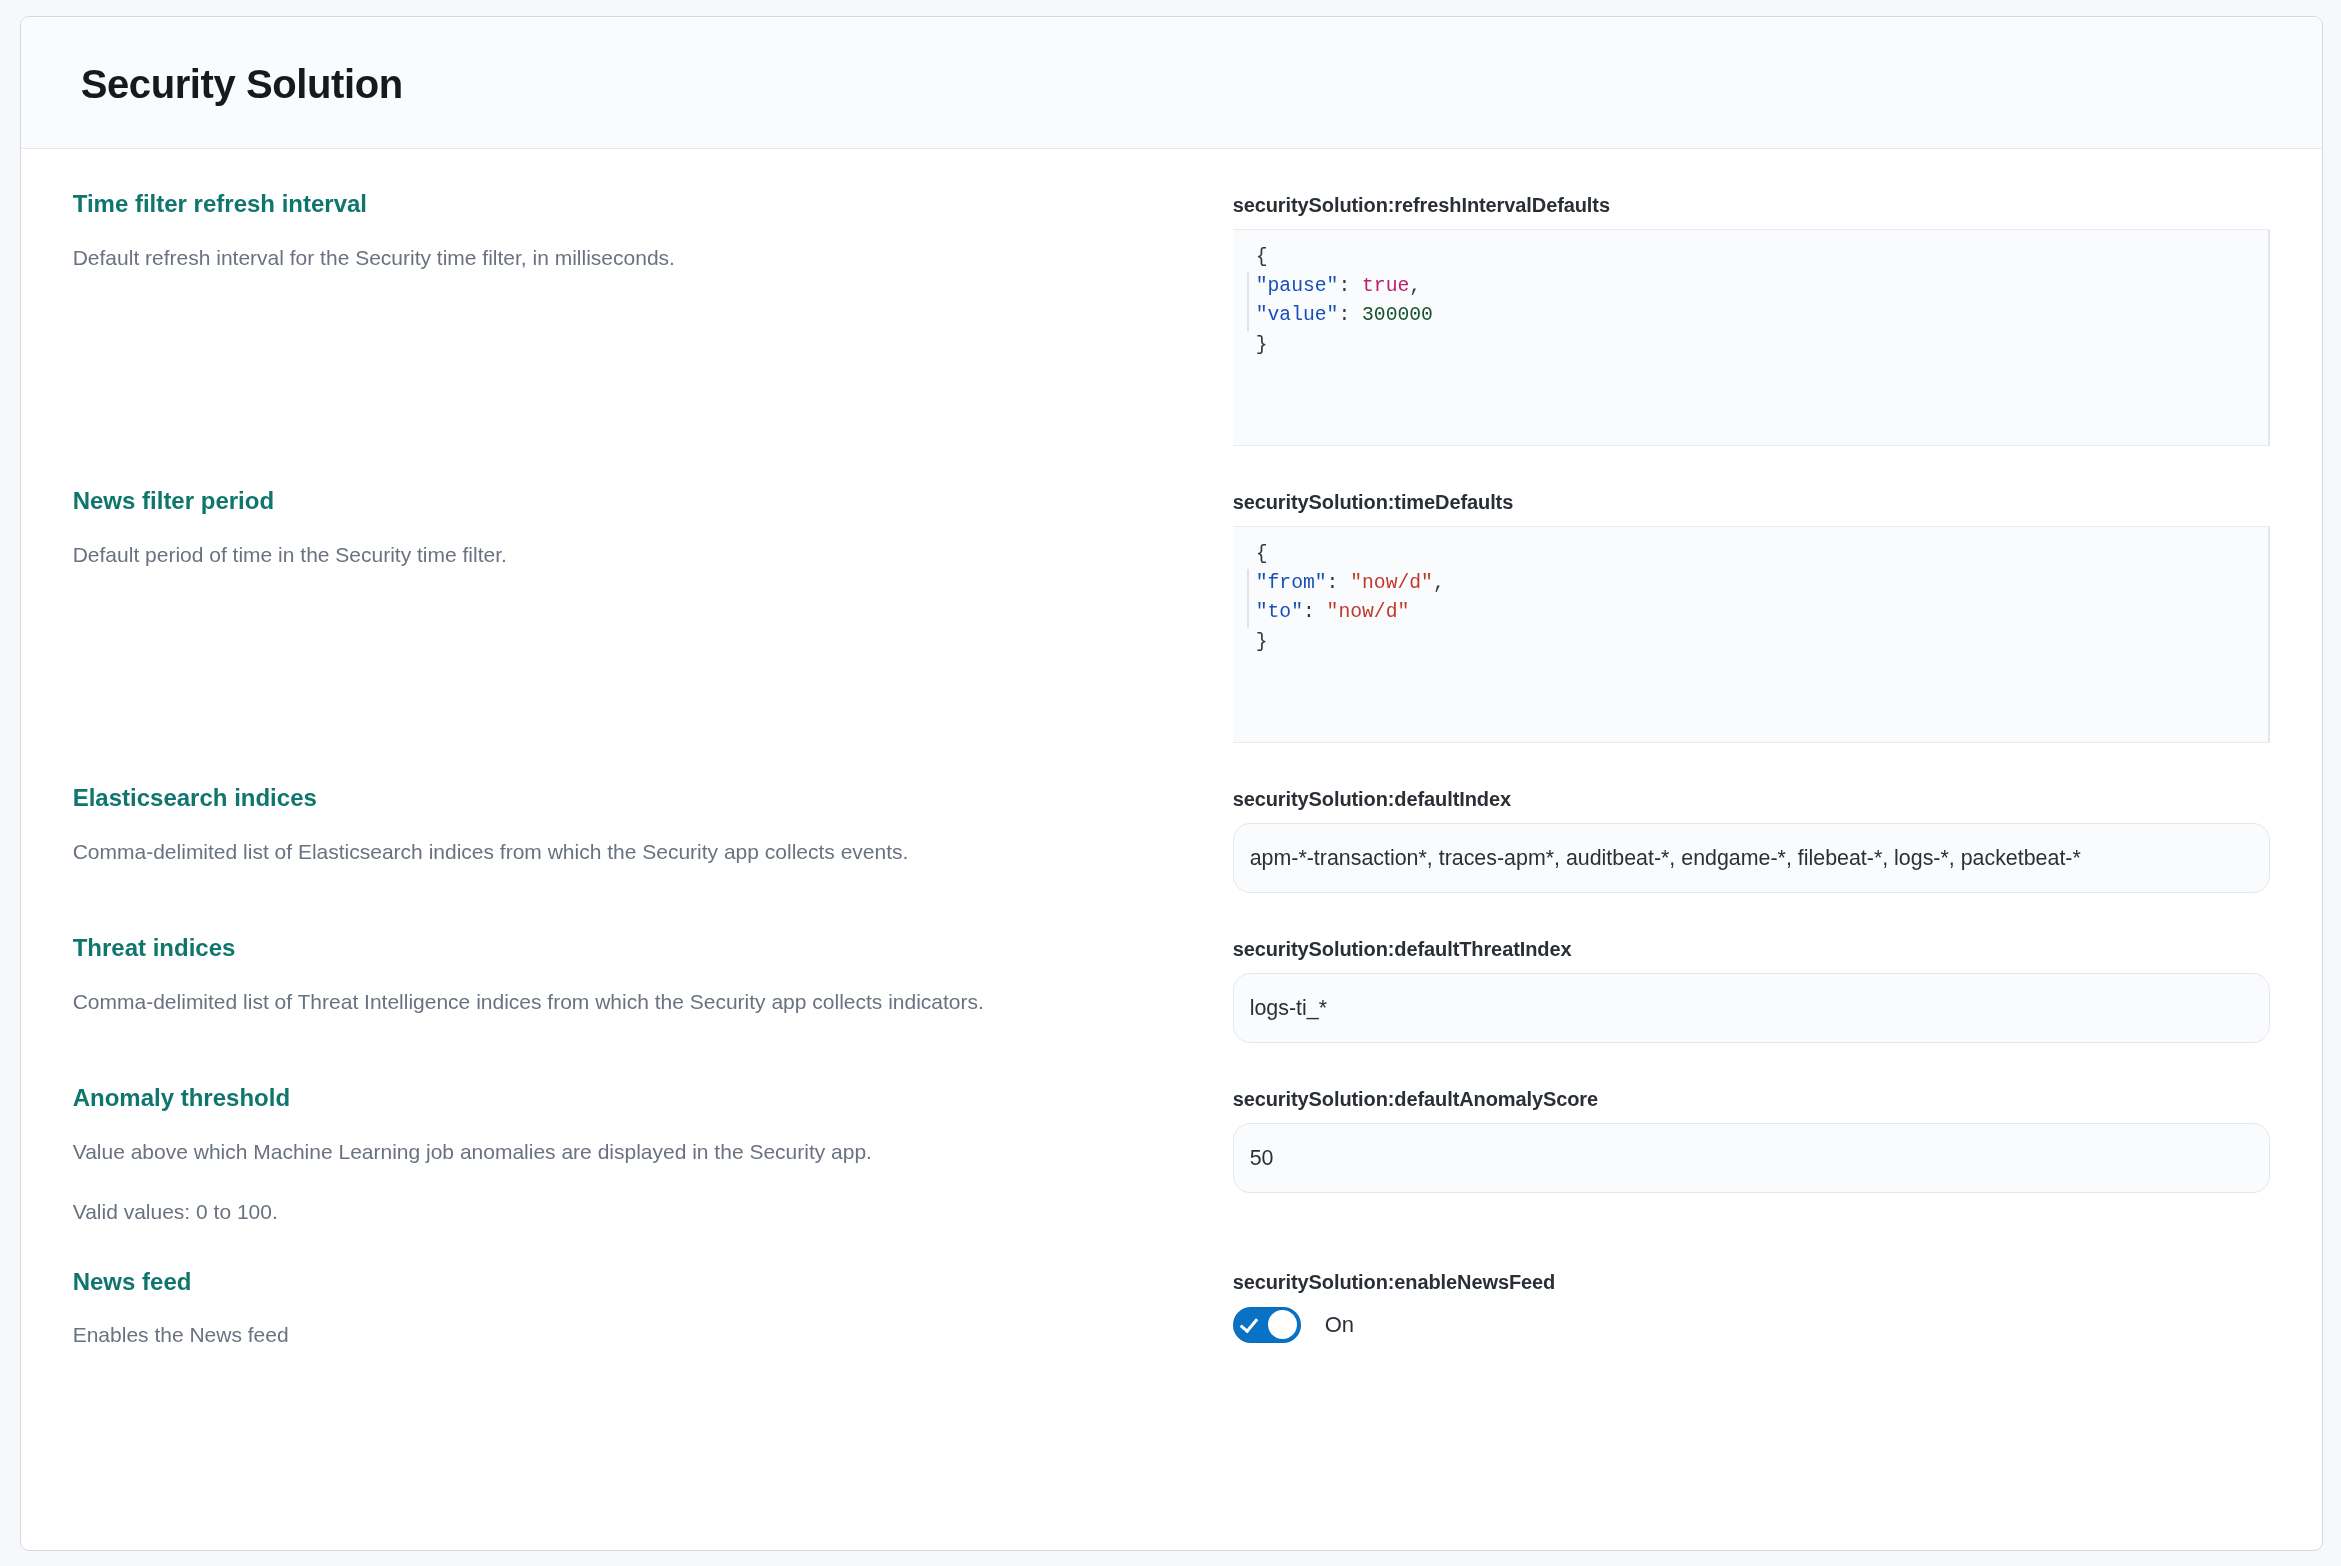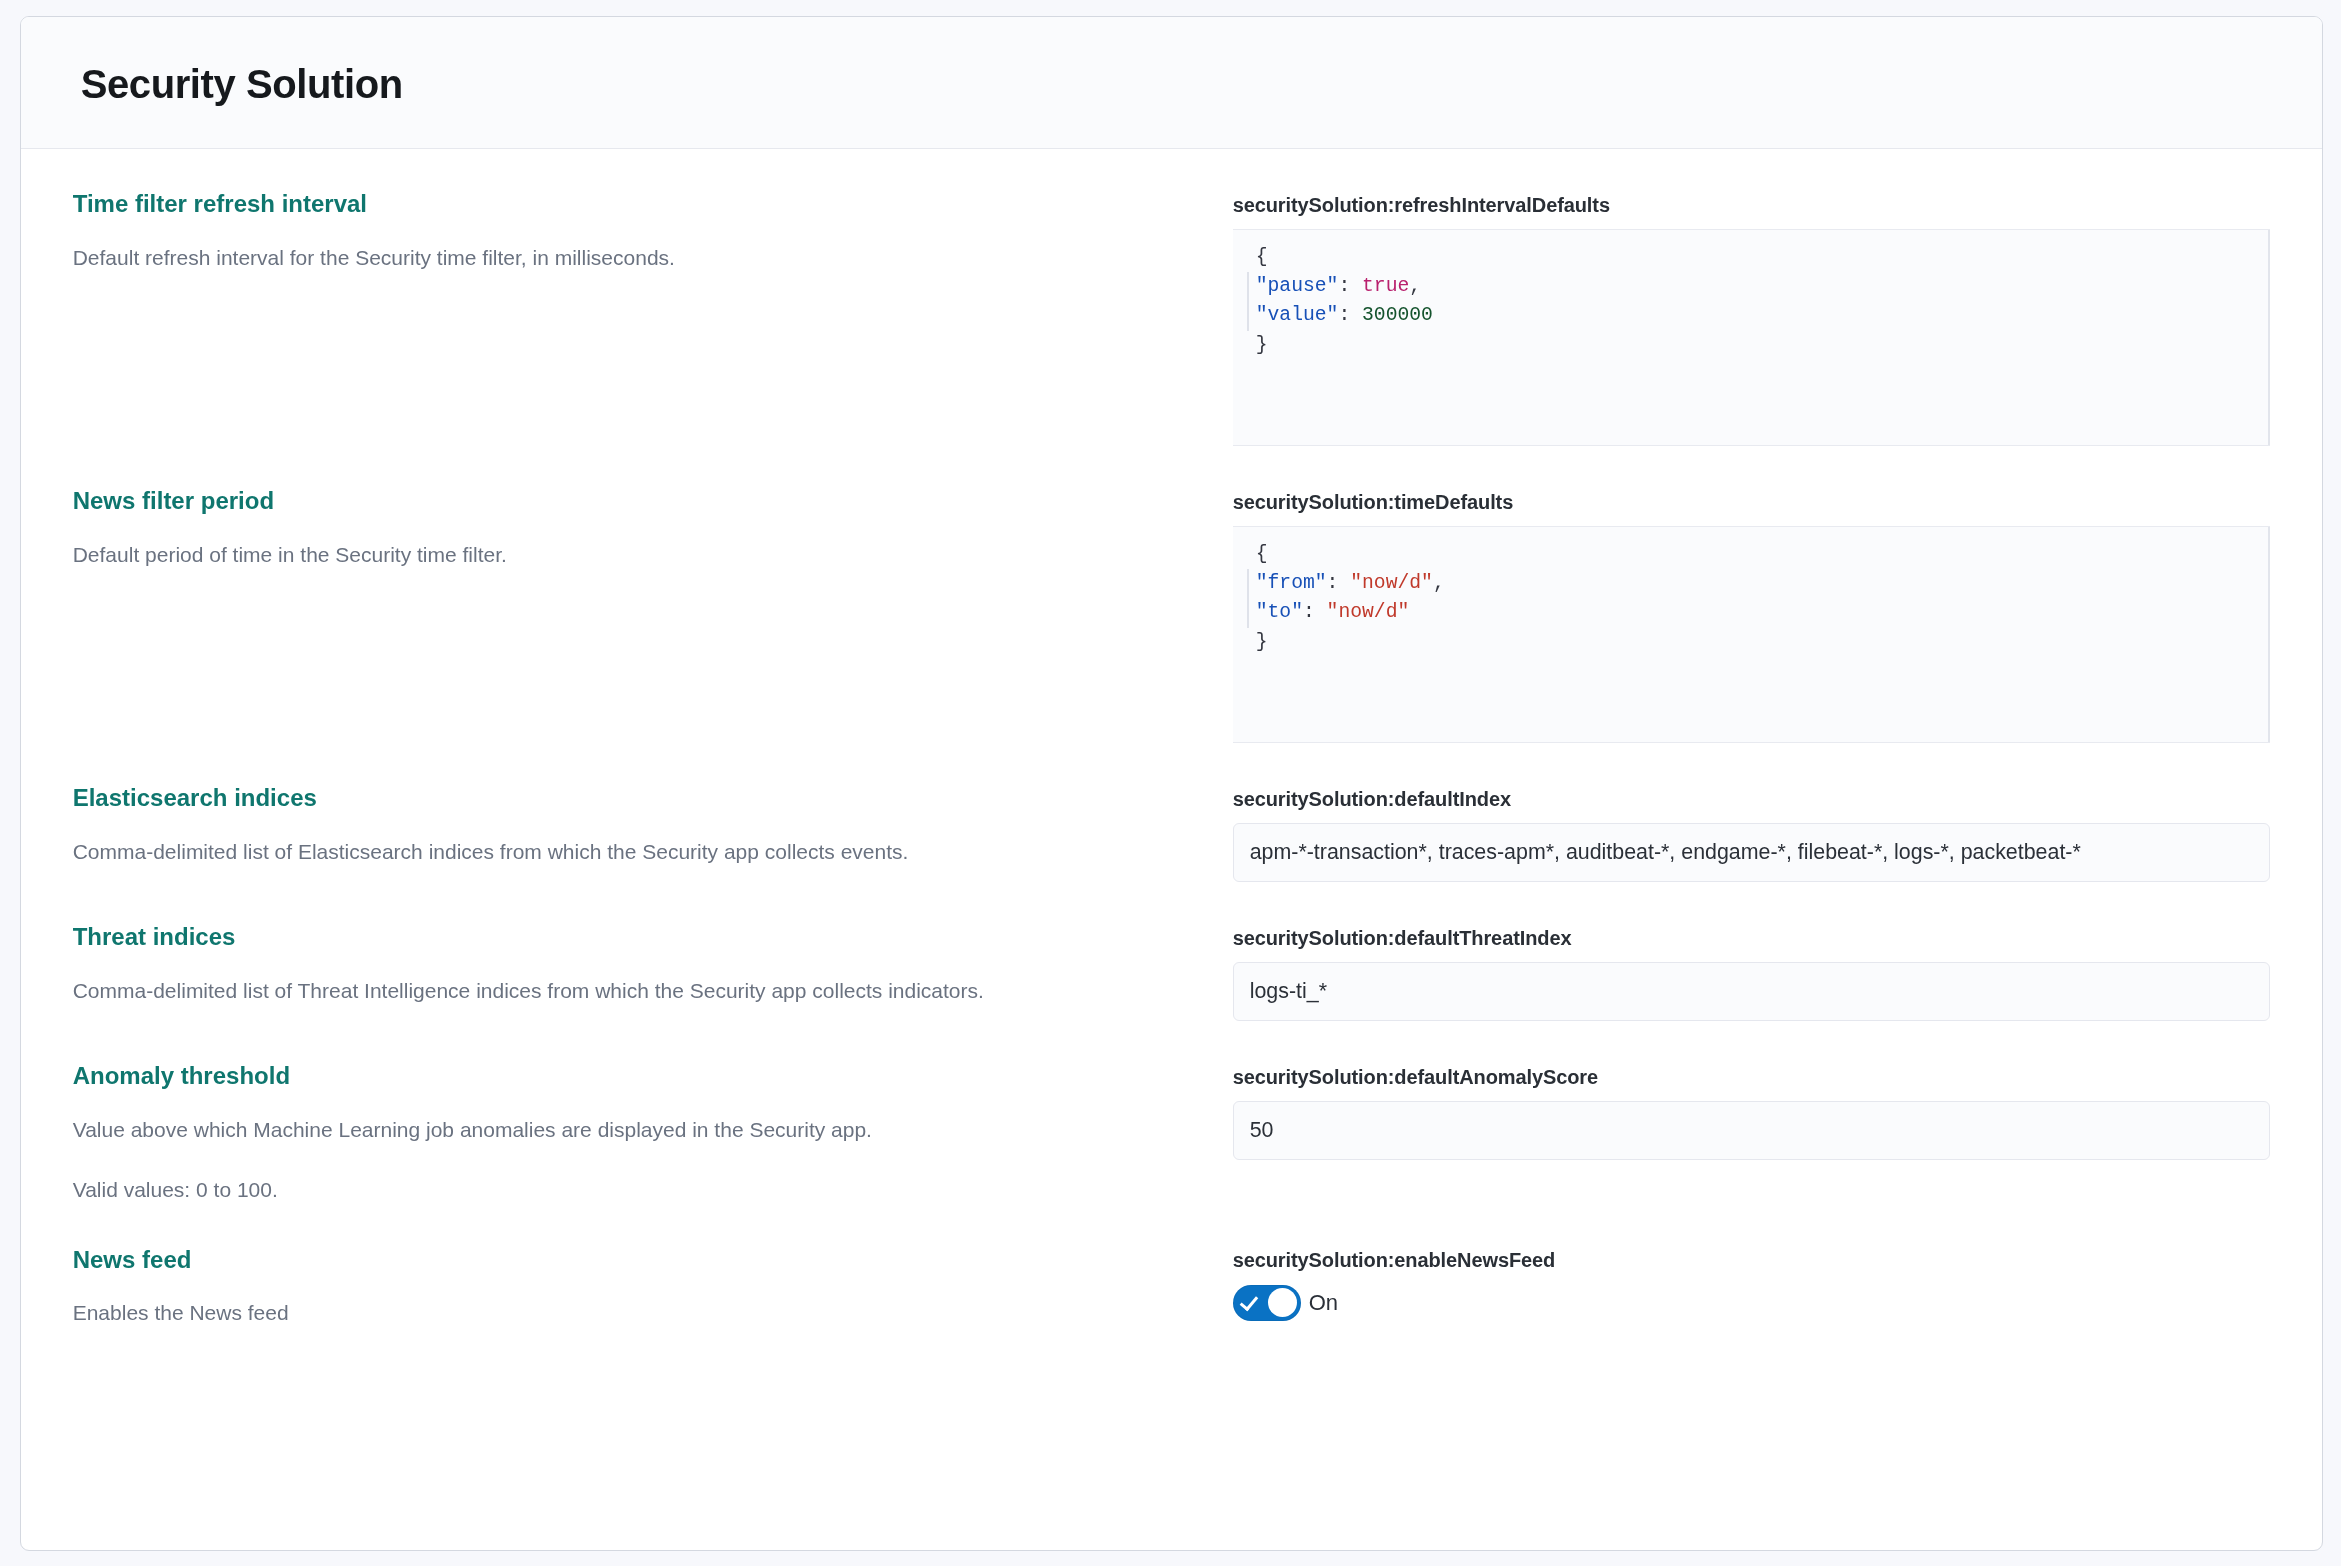--- a/index.html
+++ b/index.html
@@ -121,37 +121,37 @@
     width: 1.8px;
     background: #dfe2ea;
   }
   .tok-key { color: #1750b7; }
   .tok-bool { color: #b9216e; }
   .tok-num { color: #14532d; }
   .tok-str { color: #c0392b; }
   .tok-punct { color: #343741; }
   .text-input {
     width: 100%;
-    height: 59px;
+    height: 70px;
     background: #fafbfd;
     border: 0.9px solid #e5e7ee;
-    border-radius: 6px;
+    border-radius: 17px;
     font-size: 21.4px;
     color: #2b3038;
     padding: 0 16px;
     font-family: "Liberation Sans", sans-serif;
     display: flex;
     align-items: center;
     overflow: hidden;
     white-space: nowrap;
   }
   .toggle-row {
     display: flex;
     align-items: center;
-    gap: 8px;
+    gap: 24px;
     margin-top: 3.6px;
   }
   .toggle {
     width: 68px;
     height: 36px;
     border-radius: 18px;
     background: #0a72c4;
     position: relative;
     flex: 0 0 auto;
     box-shadow: inset 0 0 0 0.9px rgba(0,0,0,0.06);

